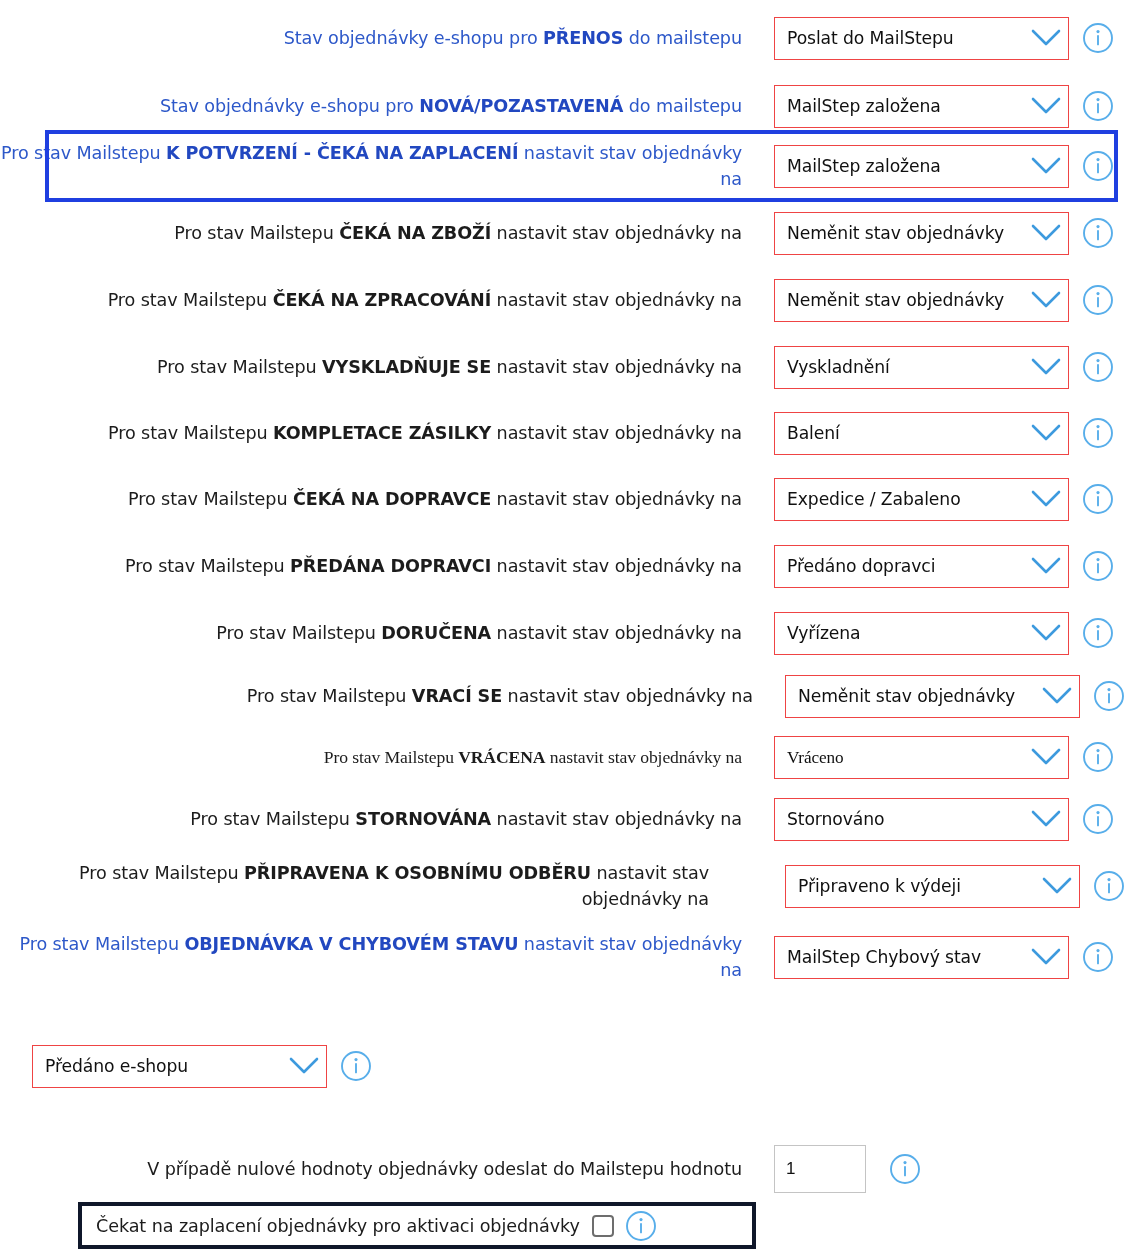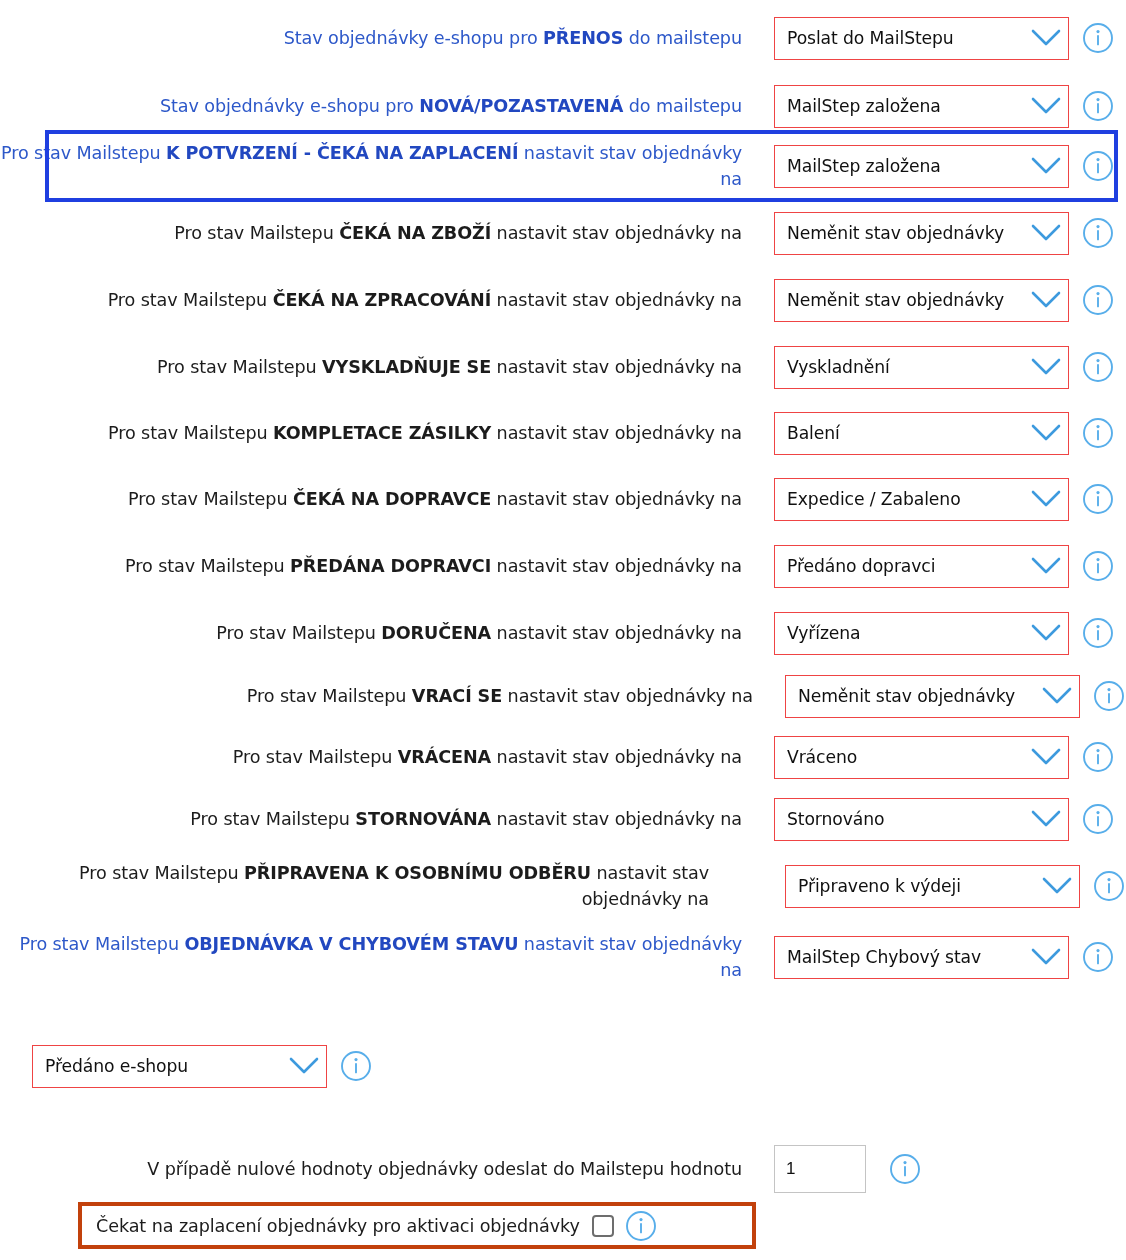--- a/index.html
+++ b/index.html
@@ -102,21 +102,21 @@
     font-size: 17px;
     color: #101010;
     padding-left: 11px;
     line-height: 46px;
     flex: 0 0 auto;
   }
 
   
   .cbx-outline {
     position: absolute;
-    border: 4px solid #c2410c;
+    border: 4px solid #0f172a;
     background: #ffffff;
     display: flex;
     align-items: center;
     justify-content: flex-start;
   }
   .cbx-label {
     font-size: 17.6px;
     color: #1c1c1c;
     white-space: nowrap;
     letter-spacing: -0.1px;
@@ -357,21 +357,21 @@
         </div>
         <span class="info">
           <svg width="32" height="32" viewBox="0 0 32 32" aria-hidden="true">
             <circle cx="16" cy="16" r="14" fill="none" stroke="#58aeea" stroke-width="1.9"></circle>
             <circle cx="16" cy="9.6" r="1.55" fill="#58aeea"></circle>
             <rect x="15.05" y="13.1" width="1.9" height="10.2" rx="0.9" fill="#58aeea"></rect>
           </svg>
         </span>
       </div>
     </div>
-    <div class="row" style="top:731px;height:52px;">
+    <div class="row" style="top:731px;height:52px;font-family:Liberation Serif, serif;">
       <div class="label-cell "><span>Pro stav Mailstepu </span><b>VRÁCENA</b><span> nastavit stav objednávky na</span></div>
       <div class="control-cell">
         <div class="sel">
           <span class="sel-text">Vráceno</span>
           <span class="chev">
             <svg width="30" height="18" viewBox="0 0 30 18" aria-hidden="true">
               <path d="M2 2 L15 15 L28 2" fill="none" stroke="#3d9ade" stroke-width="2.6" stroke-linecap="round" stroke-linejoin="round"></path>
             </svg>
           </span>
         </div>

